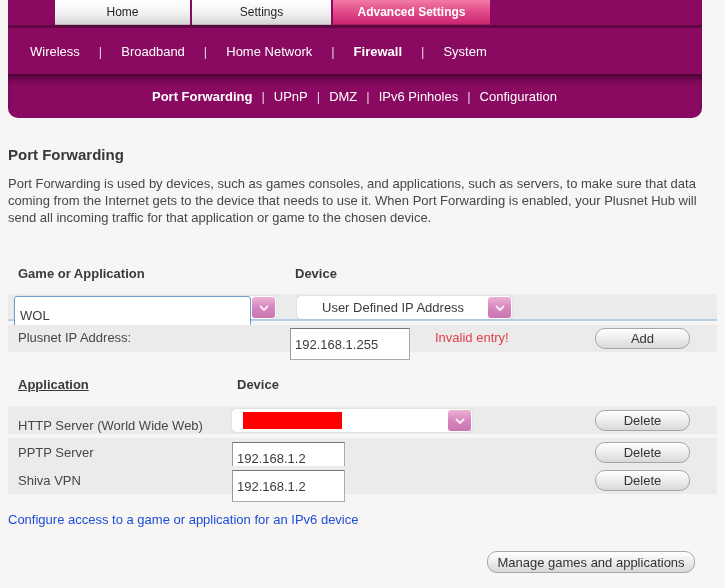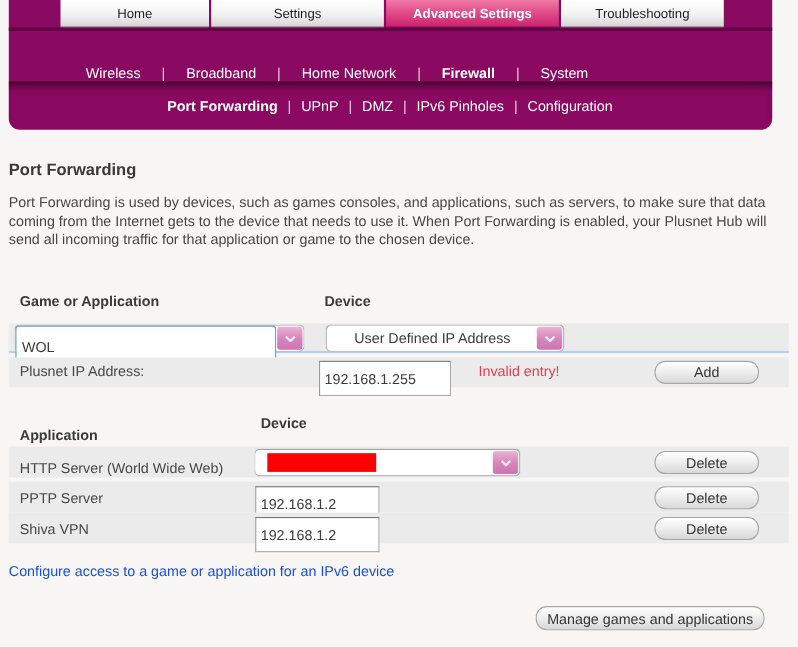--- a/index.html
+++ b/index.html
@@ -28,22 +28,22 @@
     background:linear-gradient(#f27aa6, #e24e8a 45%, #cb2470);
     color:#ffffff; font-weight:bold;
     border-bottom:1px solid #a81b5c;
   }
   .tab-shadow {
     position:absolute; left:0; right:0; top:25px; height:3px;
     background:#5e0742;
   }
   .main-nav {
     position:absolute; left:0; top:28px; height:46px; right:0;
-    display:flex; align-items:flex-end; gap:19px; padding-left:22px;
-    font-size:13px; color:#ffffff;margin-left:48px;
+    display:flex; align-items:center; gap:19px; padding-left:22px;
+    font-size:13px; color:#ffffff;
   }
   .main-nav .item { cursor:pointer; }
   .main-nav .item.active { font-weight:bold; }
   .pipe { color:#e9c9de; font-size:13px; }
   .subnav {
     position:absolute; left:0; right:0; top:74px; bottom:0;
     border-radius:0 0 10px 10px;
     box-shadow:inset 0 8px 9px -5px rgba(36,0,26,0.85);
     display:flex; align-items:center; gap:9px; padding-left:144px;
     font-size:13px; color:#ffffff;
@@ -97,23 +97,22 @@
   }
   .error-text { position:absolute; font-size:13px; color:#e04050; }
   .ipv6-link { position:absolute; left:8px; font-size:13px; color:#1d4ed8; cursor:pointer; text-decoration:none; }
 </style>
 </head>
 <body>
 
 <div class="banner">
   <div class="tabs">
     <div class="tab" style="width:135px">Home</div>
-    <div class="tab" style="width:157px">Settings</div>
+    <div class="tab" style="width:139px">Settings</div>
     <div class="tab active" style="width:157px">Advanced Settings</div>
-    <div class="tab" style="width:148px">Troubleshooting</div>
   </div>
   <div class="tab-shadow"></div>
 
   <div class="main-nav">
     <span class="item">Wireless</span>
     <span class="pipe">|</span>
     <span class="item">Broadband</span>
     <span class="pipe">|</span>
     <span class="item">Home Network</span>
     <span class="pipe">|</span>
@@ -161,21 +160,21 @@
     </div>
   </div>
 
   <div class="row" style="top:207px; height:27px;">
     <span class="lbl">Plusnet IP Address:</span>
     <input class="plain" style="left: 282px; top: 3px; width: 120px; height: 20px;" value="192.168.1.255">
     <span class="error-text" style="left:427px; top:5px;">Invalid entry!</span>
     <button class="pill-btn" style="left:587px; top:3px; width:95px;">Add</button>
   </div>
 
-  <span class="col-head" style="left:18px; top:270px;">Application</span>
+  <span class="col-head" style="left:18px; top:259px;text-decoration:underline;">Application</span>
   <span class="col-head" style="left:237px; top:259px;">Device</span>
 
   <div class="row" style="top:288px; height:28px;">
     <span class="lbl" style="top:12px;">HTTP Server (World Wide Web)</span>
     <div class="combo" style="left:224px; top:3px; width:240px;">
       <span class="text"></span>
       <span class="red-block" style="left:11px; top:3px; width:99px; height:17px;"></span>
       <span class="pink-btn">
         <svg width="10" height="6" viewBox="0 0 10 6">
             <path d="M1 1l4 4 4-4" stroke="#fbeaf4" stroke-width="2" fill="none"></path>

